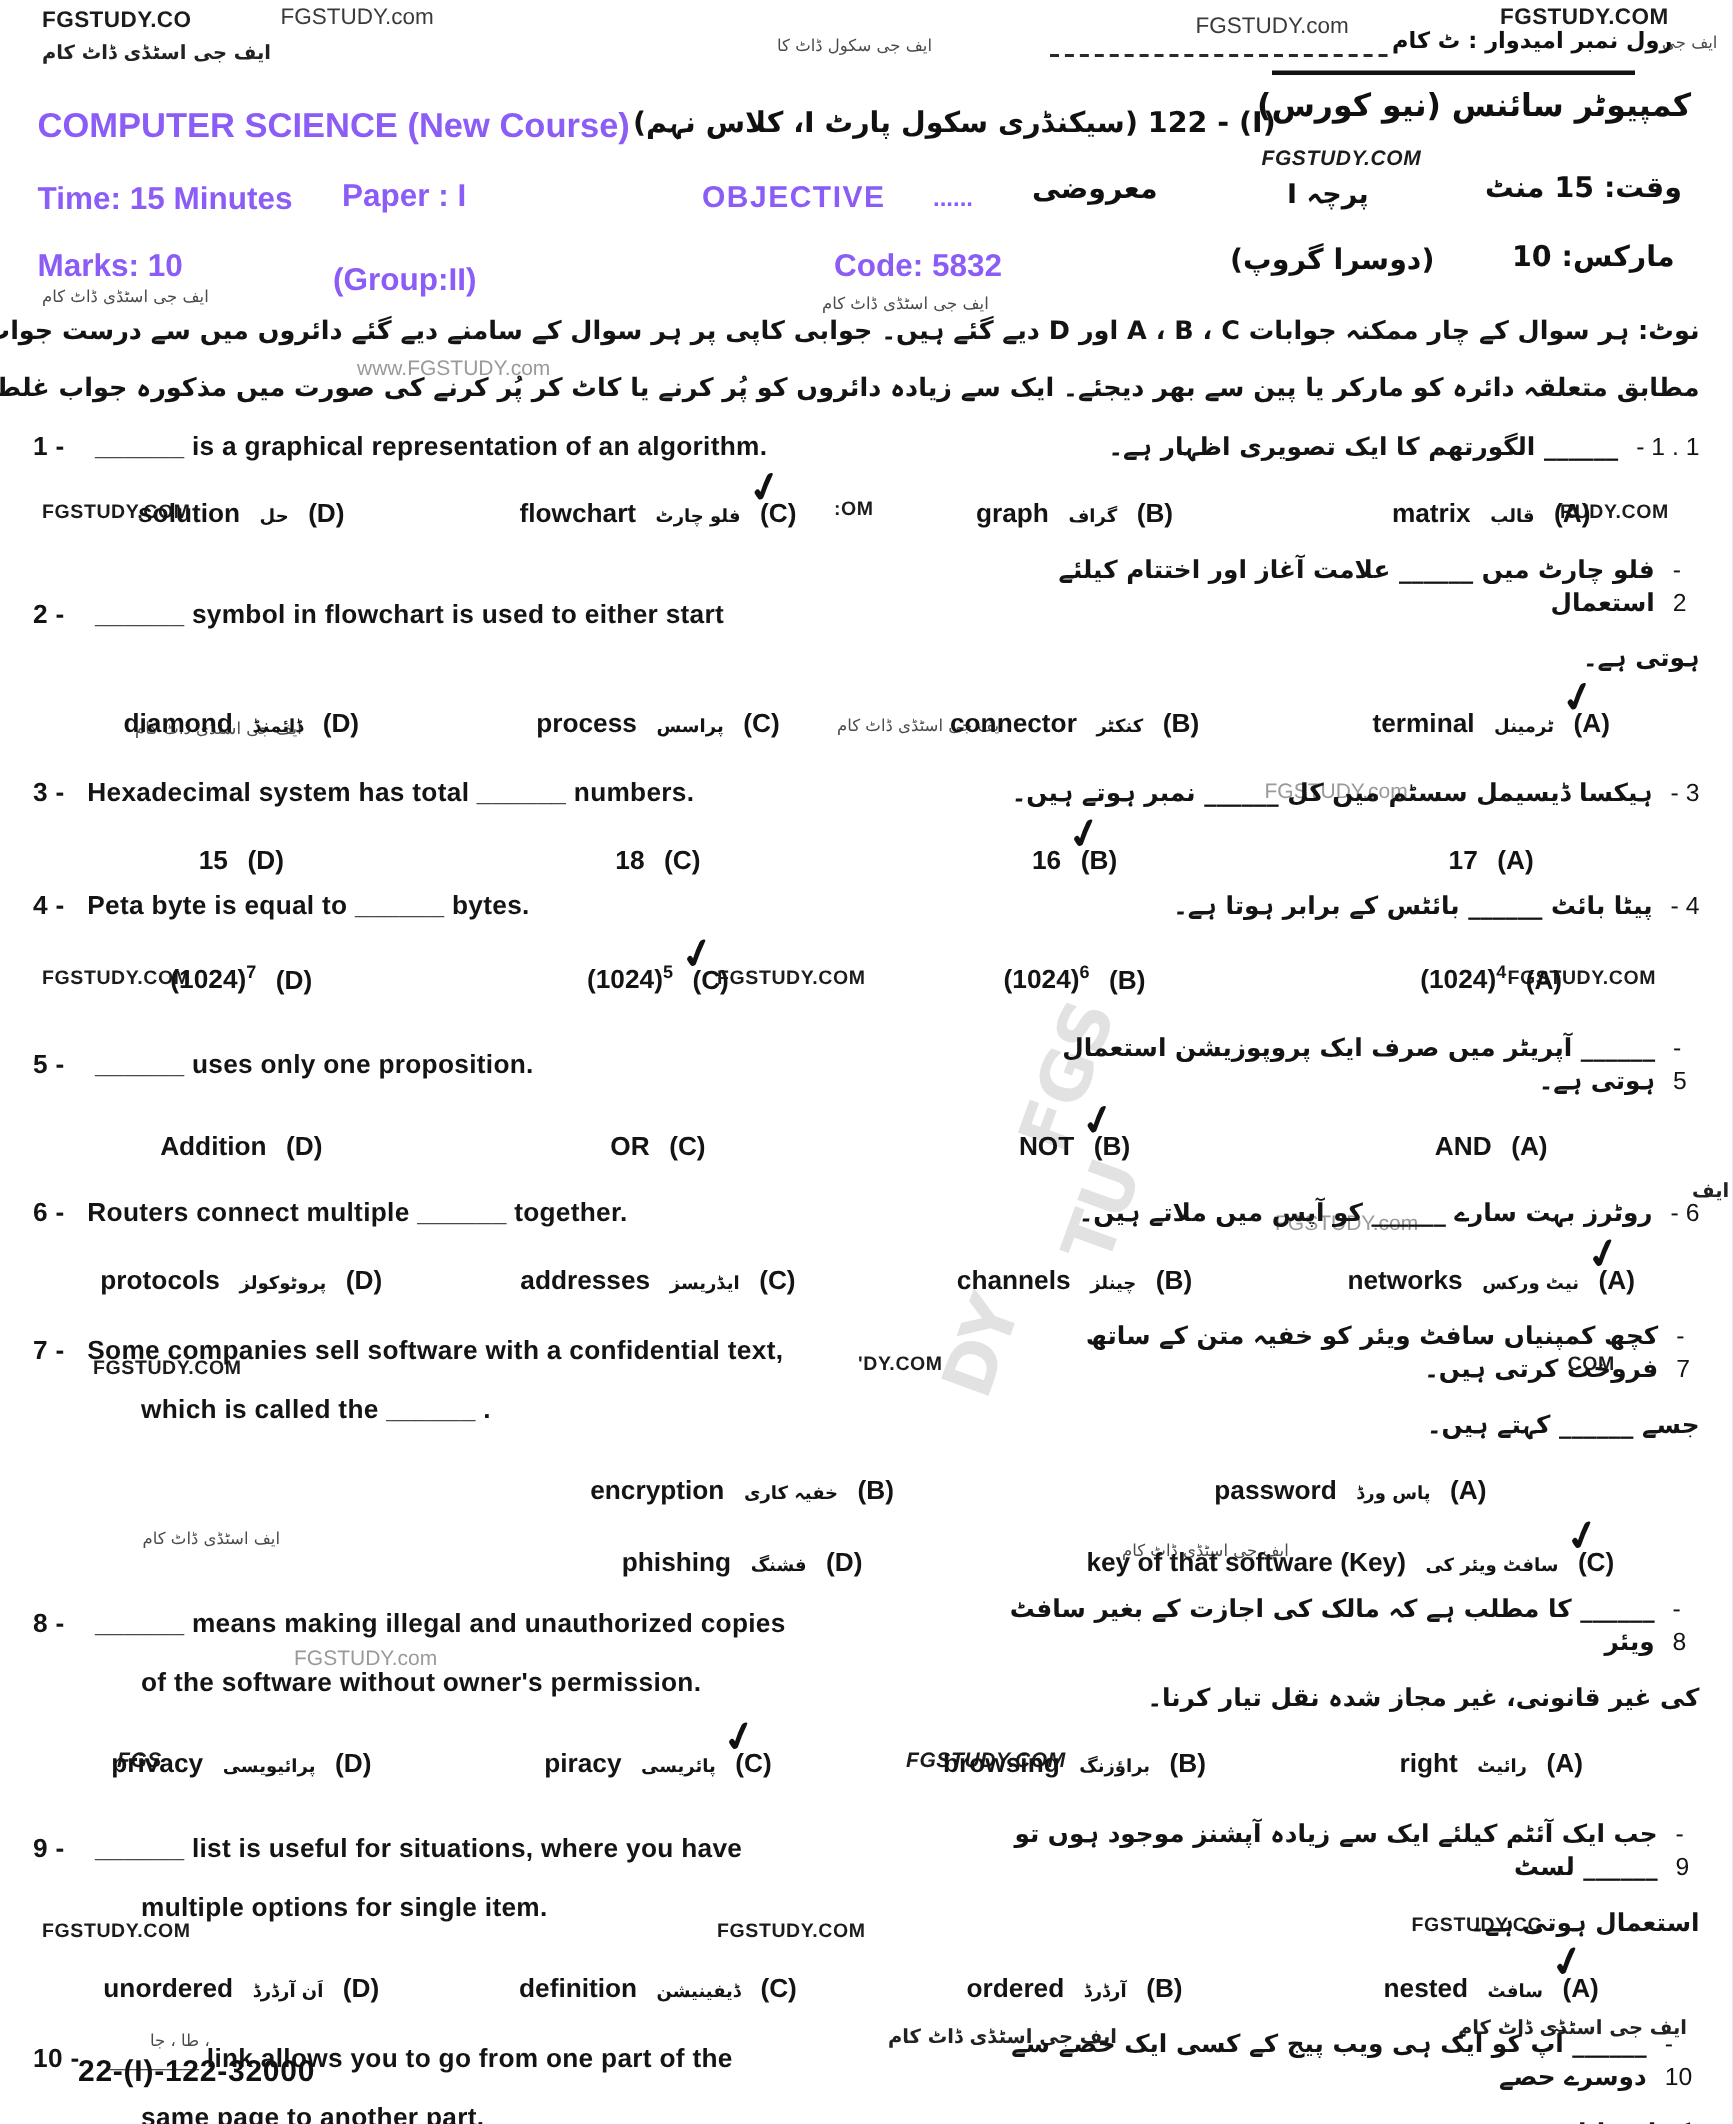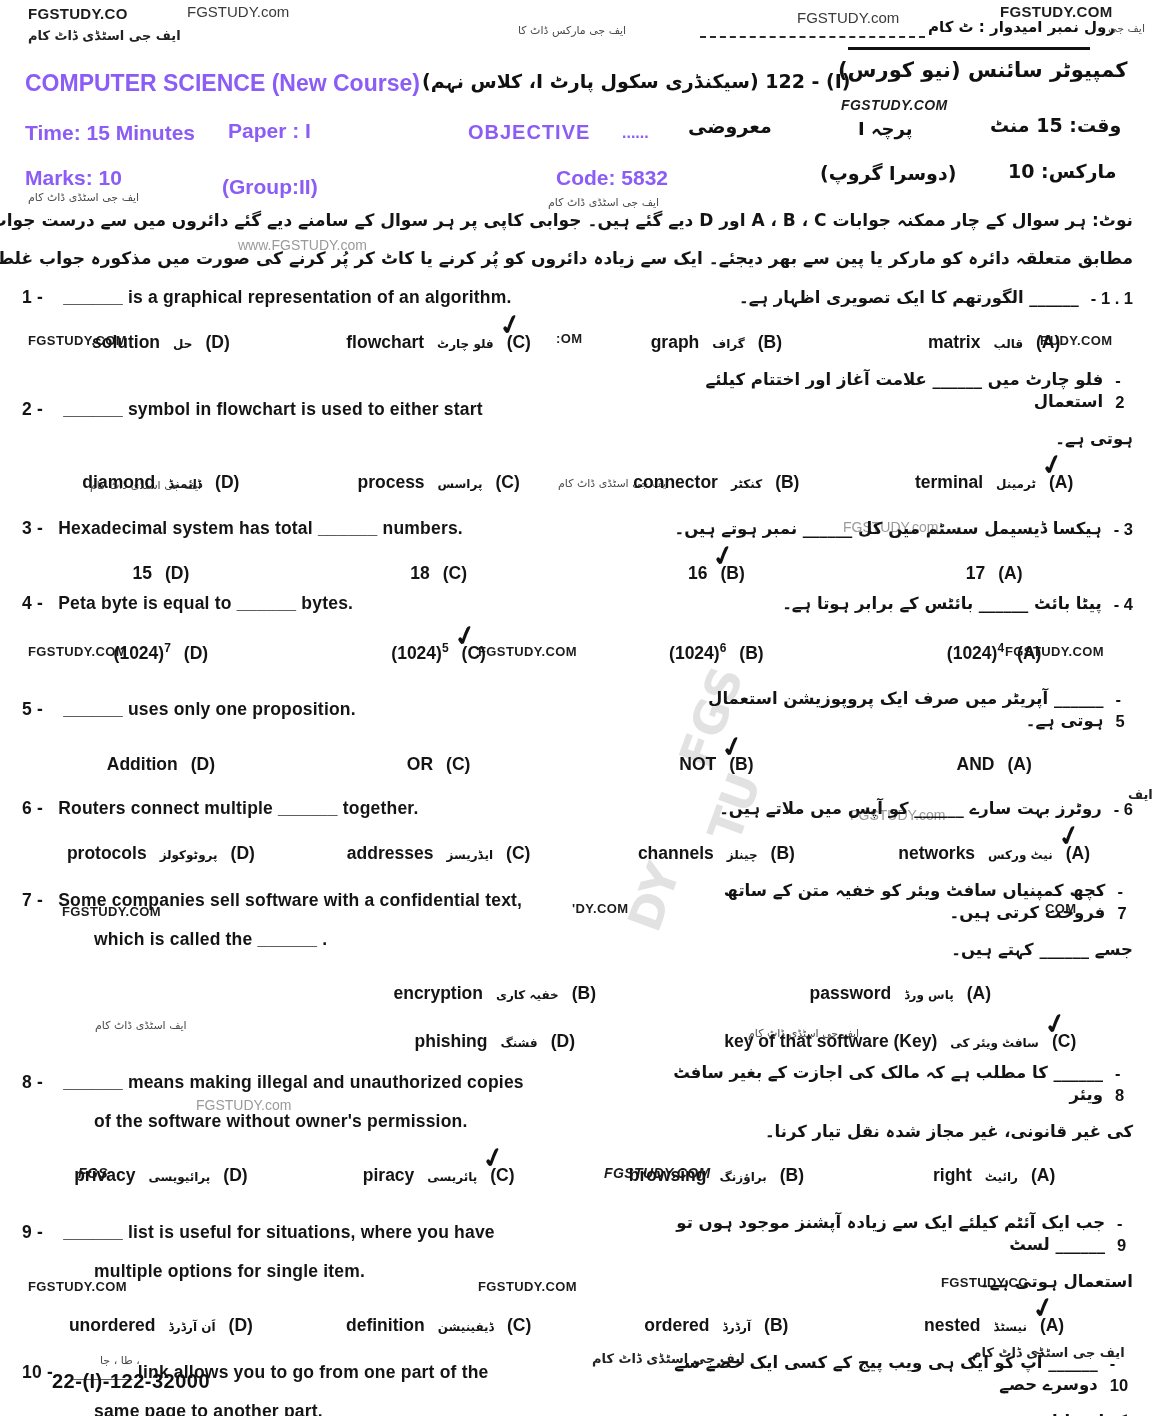--- a/index.html
+++ b/index.html
@@ -36,21 +36,21 @@
   .q:nth-of-type(9){margin-bottom:14px;}
   .q:nth-of-type(10){margin-bottom:0;}
   .q-head{display:flex;justify-content:space-between;align-items:center;}
   .q-en{width:57%;font-weight:700;font-size:17.5px;letter-spacing:.2px;color:#141414;}
   .q-en .ln{margin-bottom:17px;white-space:pre-wrap;line-height:22px;}
   .q-en .ln.indent{padding-left:72px;}
   .q-ur{width:42%;font-family:"DejaVu Sans",sans-serif;direction:rtl;font-size:16.5px;
         font-weight:700;color:#141414;}
   .q-ur .ln{margin-bottom:15px;line-height:22px;}
   .q-ur .ln1{display:flex;justify-content:flex-start;gap:12px;}
-  .q-ur .unum{direction:ltr;font-family:"Liberation Sans",sans-serif;font-weight:700;}
+  .q-ur .unum{direction:ltr;font-family:"Liberation Sans",sans-serif;font-weight:400;}
   .opts{display:flex;margin-top:6px;}
   .opts + .opts{margin-top:24px;}
   .opts.pair{padding-left:270px;padding-right:30px;}
   .opt{flex:1;display:flex;justify-content:center;align-items:baseline;gap:13px;
        font-weight:700;font-size:17.5px;line-height:22px;color:#141414;}
   .opt .o-ur{font-family:"DejaVu Sans",sans-serif;font-size:12px;direction:rtl;}
   .opt .o-l{position:relative;}
   .opt sup{font-size:12px;}
   .check{position:absolute;left:-8px;top:-19px;font-size:27px;font-weight:900;color:#111;
          transform:rotate(-14deg);line-height:1;}
@@ -64,21 +64,21 @@
 <body>
 
 <div class="sheet">
 
   <div id="wm-layer">
       <span class="wm stamp-lg" style="left: 28px; top: 5px;">FGSTUDY.CO</span>
       <span class="wm plain" style="left: 187px; top: 3px;">FGSTUDY.com</span>
       <span class="wm plain" style="left: 797px; top: 9px;">FGSTUDY.com</span>
       <span class="wm stamp-lg" style="left: 1000px; top: 3px;">FGSTUDY.COM</span>
       <span class="wm urdu-md" style="left: 28px; top: 28px;">ایف جی اسٹڈی ڈاٹ کام</span>
-      <span class="wm urdu-sm" style="left: 518px; top: 24px;">ایف جی مارکس ڈاٹ کا</span>
+      <span class="wm urdu-sm" style="left: 518px; top: 24px;">ایف جی سکول ڈاٹ کا</span>
       <span class="wm urdu-sm" style="left: 1108px; top: 22px;">ایف جی</span>
       <span class="wm stamp-it" style="left: 841px; top: 97px;">FGSTUDY.COM</span>
       <span class="wm urdu-sm" style="left: 28px; top: 191px;">ایف جی اسٹڈی ڈاٹ کام</span>
       <span class="wm urdu-sm" style="left: 548px; top: 196px;">ایف جی اسٹڈی ڈاٹ کام</span>
       <span class="wm lite" style="left: 238px; top: 237px;">www.FGSTUDY.com</span>
       <span class="wm stamp" style="left: 28px; top: 333px;">FGSTUDY.COM</span>
       <span class="wm stamp" style="left: 556px; top: 331px;">:OM</span>
       <span class="wm stamp" style="left: 1040px; top: 333px;">RUDY.COM</span>
       <span class="wm urdu-sm" style="left: 90px; top: 479px;">ایف جی اسٹڈی ڈاٹ کام</span>
       <span class="wm urdu-sm" style="left: 558px; top: 477px;">ایف جی اسٹڈی ڈاٹ کام</span>
@@ -435,21 +435,21 @@
             <span class="o-ur" dir="rtl">ڈیفینیشن</span>
             <span class="o-l">(C)</span>
           </span>
           <span class="opt">
             <span class="o-en">ordered</span>
             <span class="o-ur" dir="rtl">آرڈرڈ</span>
             <span class="o-l">(B)</span>
           </span>
           <span class="opt">
             <span class="o-en">nested</span>
-            <span class="o-ur" dir="rtl">نیسٹڈ</span>
+            <span class="o-ur" dir="rtl">سافٹ</span>
             <span class="o-l">(A)<span class="check">✓</span></span>
           </span>
         </div>
       </div>
       <div class="q">
         <div class="q-head">
           <div class="q-en">
             <div class="ln">10 -    ______ link allows you to go from one part of the</div>
             <div class="ln indent">same page to another part.</div>
           </div>

